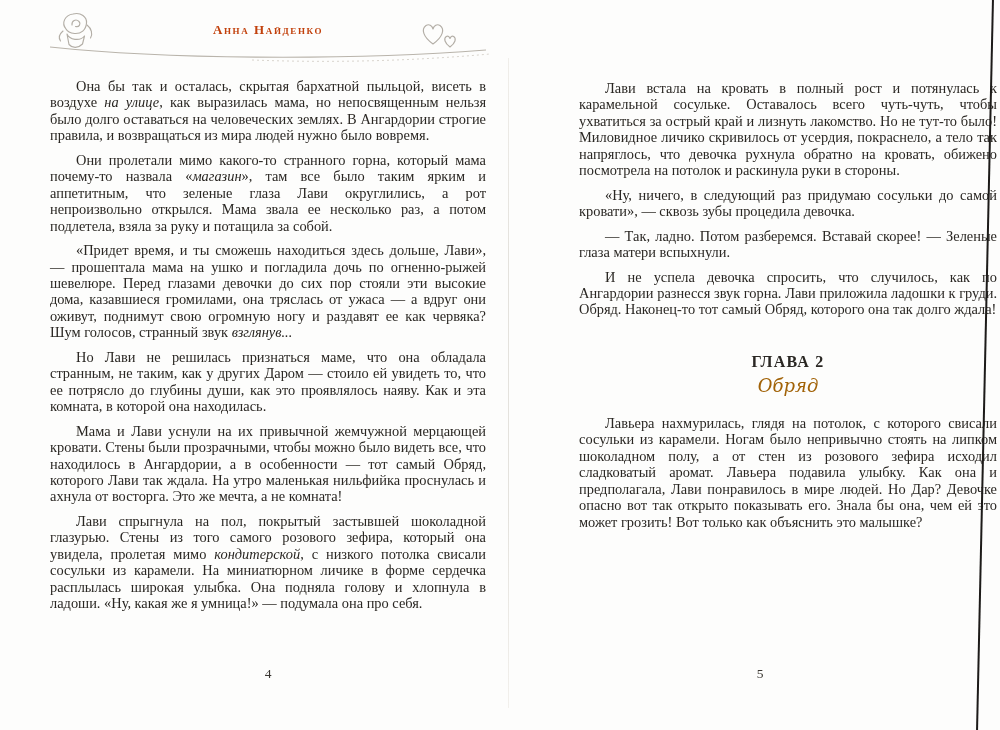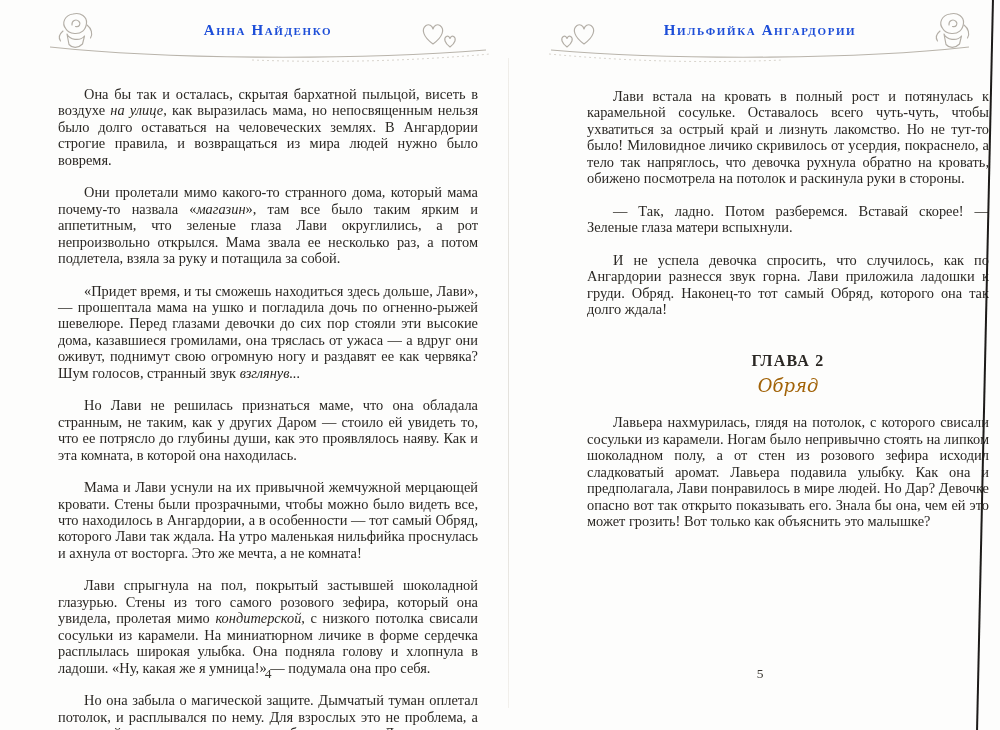--- a/index.html
+++ b/index.html
@@ -9,39 +9,39 @@
     font-family:"Liberation Serif","DejaVu Serif",serif;
     color:#2a2723;
   }
   .spread{position:absolute;inset:0;}
   
   .runhead{position:absolute;top:12px;height:48px;}
   .runhead.left{left:42px;width:452px;}
   .runhead.right{left:543px;width:434px;}
   .runhead-title{
     position:absolute;left:0;right:0;top:10px;text-align:center;
-    font-variant:small-caps;font-size:15px;letter-spacing:1.6px;
-    color:#1d4ed8;font-weight:600;
+    font-variant:small-caps;font-size:13px;letter-spacing:1.6px;
+    color:#c2410c;font-weight:600;
   }
   .corner-orn{position:absolute;top:-2px;}
   .runhead.left .corner-orn{left:10px;}
   .runhead.right .corner-orn{right:2px;}
   .hearts-orn{position:absolute;top:8px;}
   .runhead.left .hearts-orn{right:34px;transform:scale(-1,1);}
   .runhead.right .hearts-orn{left:14px;}
   .swash{position:absolute;left:0;bottom:-4px;width:100%;height:20px;}
   
   .pagebody{
     position:absolute;top:70px;
     font-size:14.4px;line-height:16.45px;text-align:justify;
     hyphens:auto;-webkit-hyphens:auto;
   }
   .pagebody.left{left:42px;width:452px;}
   .pagebody.right{left:571px;width:434px;top:72px;}
-  .pagebody p.para{margin:16px;text-indent:26px;}
+  .pagebody p.para{margin:8px;text-indent:26px;}
   .pagebody em{font-style:italic;}
   
   .chapter{margin:36px 0 20px;text-align:center;text-indent:0;}
   .chapter-label{
     font-size:16px;letter-spacing:1.2px;color:#2a2723;
     font-variant:small-caps;font-weight:600;
   }
   .chapter-subtitle{
     margin-top:8px;font-style:italic;font-size:18px;color:#a16207;
     font-family:"DejaVu Serif","Liberation Serif",serif;
@@ -78,52 +78,34 @@
     <svg class="hearts-orn" width="44" height="30" viewBox="0 0 44 30">
       <path class="orn-stroke" d="M27,24 C17,17 15,9 20,5.5 C23,3.6 26,5.5 27,9 C28,5.5 31,3.6 34,5.5 C39,9 37,17 27,24 Z"></path>
       <path class="orn-stroke" d="M10,27 C4.5,23 3.5,18.5 6.3,16.6 C8,15.5 9.5,16.6 10,18.5 C10.5,16.6 12,15.5 13.7,16.6 C16.5,18.5 15.5,23 10,27 Z"></path>
     </svg>
     <svg class="swash" viewBox="0 0 452 20" preserveAspectRatio="none">
       <path d="M8,3 C120,15 300,17 444,6" stroke="#b9b4ab" stroke-width="1.1" fill="none"></path>
       <path d="M210,16 C290,19 370,17 448,10" stroke="#cfcac2" stroke-width="0.8" fill="none" stroke-dasharray="2,3"></path>
     </svg>
   </div>
 
-  <div class="runhead right">
-    <svg class="hearts-orn" width="44" height="30" viewBox="0 0 44 30">
-      <path class="orn-stroke" d="M27,24 C17,17 15,9 20,5.5 C23,3.6 26,5.5 27,9 C28,5.5 31,3.6 34,5.5 C39,9 37,17 27,24 Z"></path>
-      <path class="orn-stroke" d="M10,27 C4.5,23 3.5,18.5 6.3,16.6 C8,15.5 9.5,16.6 10,18.5 C10.5,16.6 12,15.5 13.7,16.6 C16.5,18.5 15.5,23 10,27 Z"></path>
-    </svg>
-    <span class="runhead-title">Нильфийка Ангардории</span>
-    <svg class="corner-orn" width="46" height="40" viewBox="0 0 46 40">
-      <path class="orn-stroke" d="M14,19 C9,13 13,5 21,4 C29,2 35,7 34.5,13 C34,20 29,24 22.5,23.5 C17,23 15,21 14,19 Z"></path>
-      <path class="orn-stroke" d="M20,15 C19.5,10.5 24,8.5 27,11.5 C29,13.5 27.5,17.5 23.5,16.5"></path>
-      <path class="orn-stroke" d="M15,24 C17.5,30 28,31.5 32.5,26 L30.5,34 C26,38.5 20.5,38.5 17,34.5 Z"></path>
-      <path class="orn-stroke" d="M11,21 C7.5,24 6.5,28 8.5,31"></path>
-      <path class="orn-stroke" d="M35,15 C39.5,18.5 41,24 38.5,28"></path>
-    </svg>
-    <svg class="swash" viewBox="0 0 434 20" preserveAspectRatio="none">
-      <path d="M8,6 C140,17 320,15 426,3" stroke="#b9b4ab" stroke-width="1.1" fill="none"></path>
-      <path d="M6,10 C90,18 170,19 240,16" stroke="#cfcac2" stroke-width="0.8" fill="none" stroke-dasharray="2,3"></path>
-    </svg>
-  </div>
 
   <div class="pagebody left">
       <p class="para"><span>Она бы так и осталась, скрытая бархатной пыльцой, висеть в воздухе </span><em>на улице</em><span>, как выразилась мама, но непосвященным нельзя было долго оставаться на человеческих землях. В Ангардории строгие правила, и возвращаться из мира людей нужно было вовремя.</span></p>
-      <p class="para"><span>Они пролетали мимо какого-то странного дома, который мама почему-то назвала «</span><em>магазин</em><span>», там все было таким ярким и аппетитным, что зеленые глаза Лави округлились, а рот непроизвольно открылся. Мама звала ее несколько раз, а потом подлетела, взяла за руку и потащила за собой.</span></p>
+      <p class="para"><span>Они пролетали мимо какого-то странного горна, который мама почему-то назвала «</span><em>магазин</em><span>», там все было таким ярким и аппетитным, что зеленые глаза Лави округлились, а рот непроизвольно открылся. Мама звала ее несколько раз, а потом подлетела, взяла за руку и потащила за собой.</span></p>
       <p class="para"><span>«Придет время, и ты сможешь находиться здесь дольше, Лави», — прошептала мама на ушко и погладила дочь по огненно-рыжей шевелюре. Перед глазами девочки до сих пор стояли эти высокие дома, казавшиеся громилами, она тряслась от ужаса — а вдруг они оживут, поднимут свою огромную ногу и раздавят ее как червяка? Шум голосов, странный звук </span><em>взглянув...</em></p>
       <p class="para"><span>Но Лави не решилась признаться маме, что она обладала странным, не таким, как у других Даром — стоило ей увидеть то, что ее потрясло до глубины души, как это проявлялось наяву. Как и эта комната, в которой она находилась.</span></p>
       <p class="para"><span>Мама и Лави уснули на их привычной жемчужной мерцающей кровати. Стены были прозрачными, чтобы можно было видеть все, что находилось в Ангардории, а в особенности — тот самый Обряд, которого Лави так ждала. На утро маленькая нильфийка проснулась и ахнула от восторга. Это же мечта, а не комната!</span></p>
       <p class="para"><span>Лави спрыгнула на пол, покрытый застывшей шоколадной глазурью. Стены из того самого розового зефира, который она увидела, пролетая мимо </span><em>кондитерской</em><span>, с низкого потолка свисали сосульки из карамели. На миниатюрном личике в форме сердечка расплылась широкая улыбка. Она подняла голову и хлопнула в ладоши. «Ну, какая же я умница!» — подумала она про себя.</span></p>
-      <p class="para"><span>Но она забыла о магической защите. Дымчатый туман оплетал потолок, и расплывался по нему. Для взрослых это не проблема, а для такой малышки, как она, это было опасно. Девочка могла поранить свои крылышки.</span></p>
     </div>
 
   <div class="pagebody right">
     <div>
         <p class="para"><span>Лави встала на кровать в полный рост и потянулась к карамельной сосульке. Оставалось всего чуть-чуть, чтобы ухватиться за острый край и лизнуть лакомство. Но не тут-то было! Миловидное личико скривилось от усердия, покраснело, а тело так напряглось, что девочка рухнула обратно на кровать, обижено посмотрела на потолок и раскинула руки в стороны.</span></p>
+        <p class="para"><span>«Ну, ничего, в следующий раз придумаю сосульки до самой кровати», — сквозь зубы процедила девочка.</span></p>
         <p class="para"><span>— Так, ладно. Потом разберемся. Вставай скорее! — Зеленые глаза матери вспыхнули.</span></p>
         <p class="para"><span>И не успела девочка спросить, что случилось, как по Ангардории разнесся звук горна. Лави приложила ладошки к груди. Обряд. Наконец-то тот самый Обряд, которого она так долго ждала!</span></p>
       </div>
     <div class="chapter">
       <div class="chapter-label">ГЛАВА 2</div>
       <div class="chapter-subtitle">Обряд</div>
     </div>
     <div>
         <p class="para"><span>Лавьера нахмурилась, глядя на потолок, с которого свисали сосульки из карамели. Ногам было непривычно стоять на липком шоколадном полу, а от стен из розового зефира исходил сладковатый аромат. Лавьера подавила улыбку. Как она и предполагала, Лави понравилось в мире людей. Но Дар? Девочке опасно вот так открыто показывать его. Знала бы она, чем ей это может грозить! Вот только как объяснить это малышке?</span></p>
       </div>

